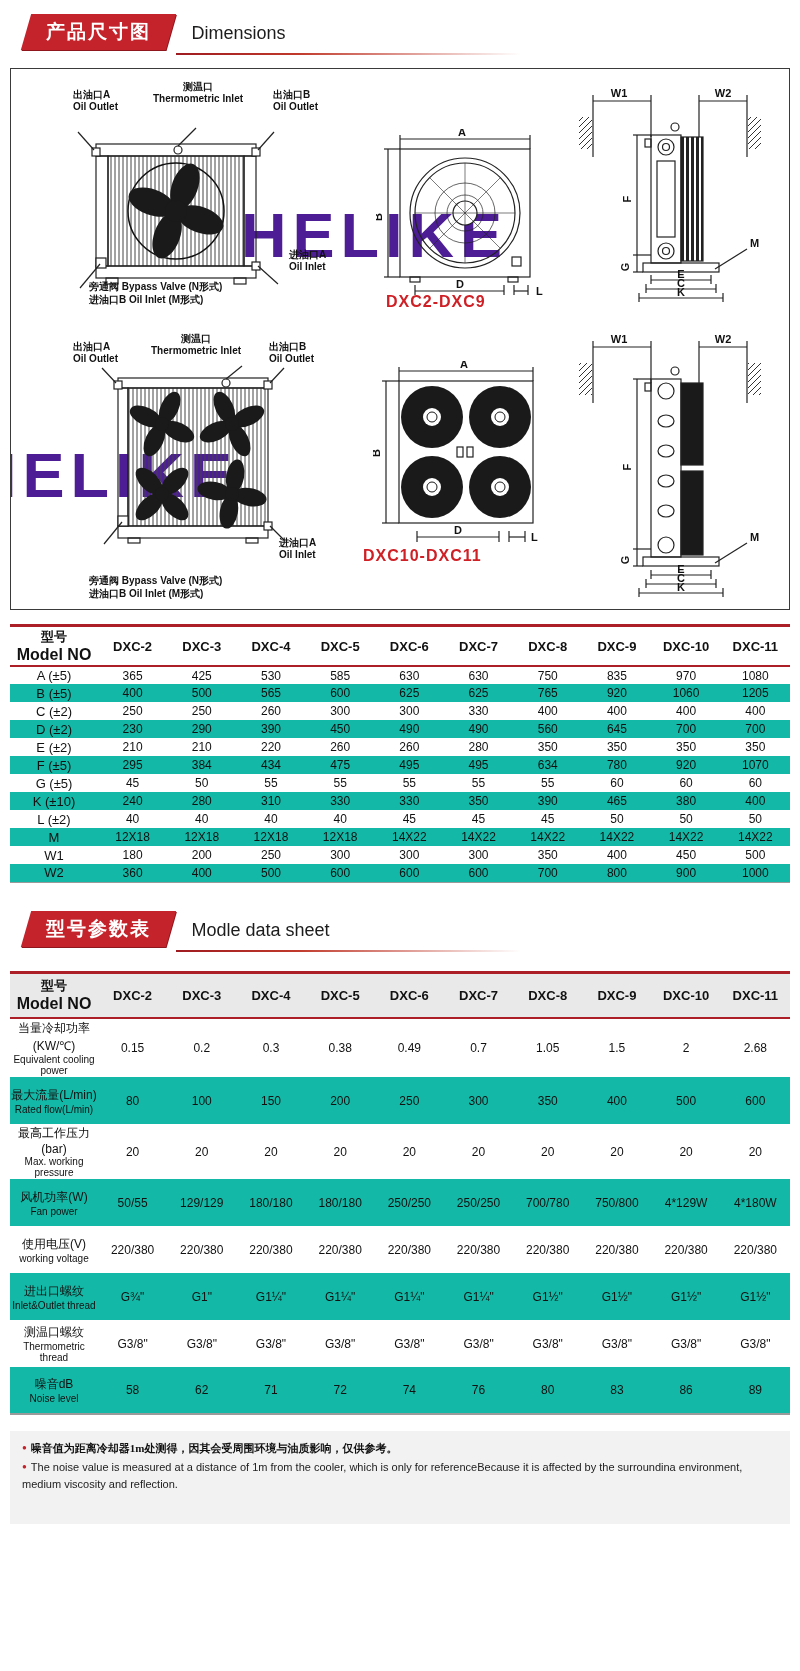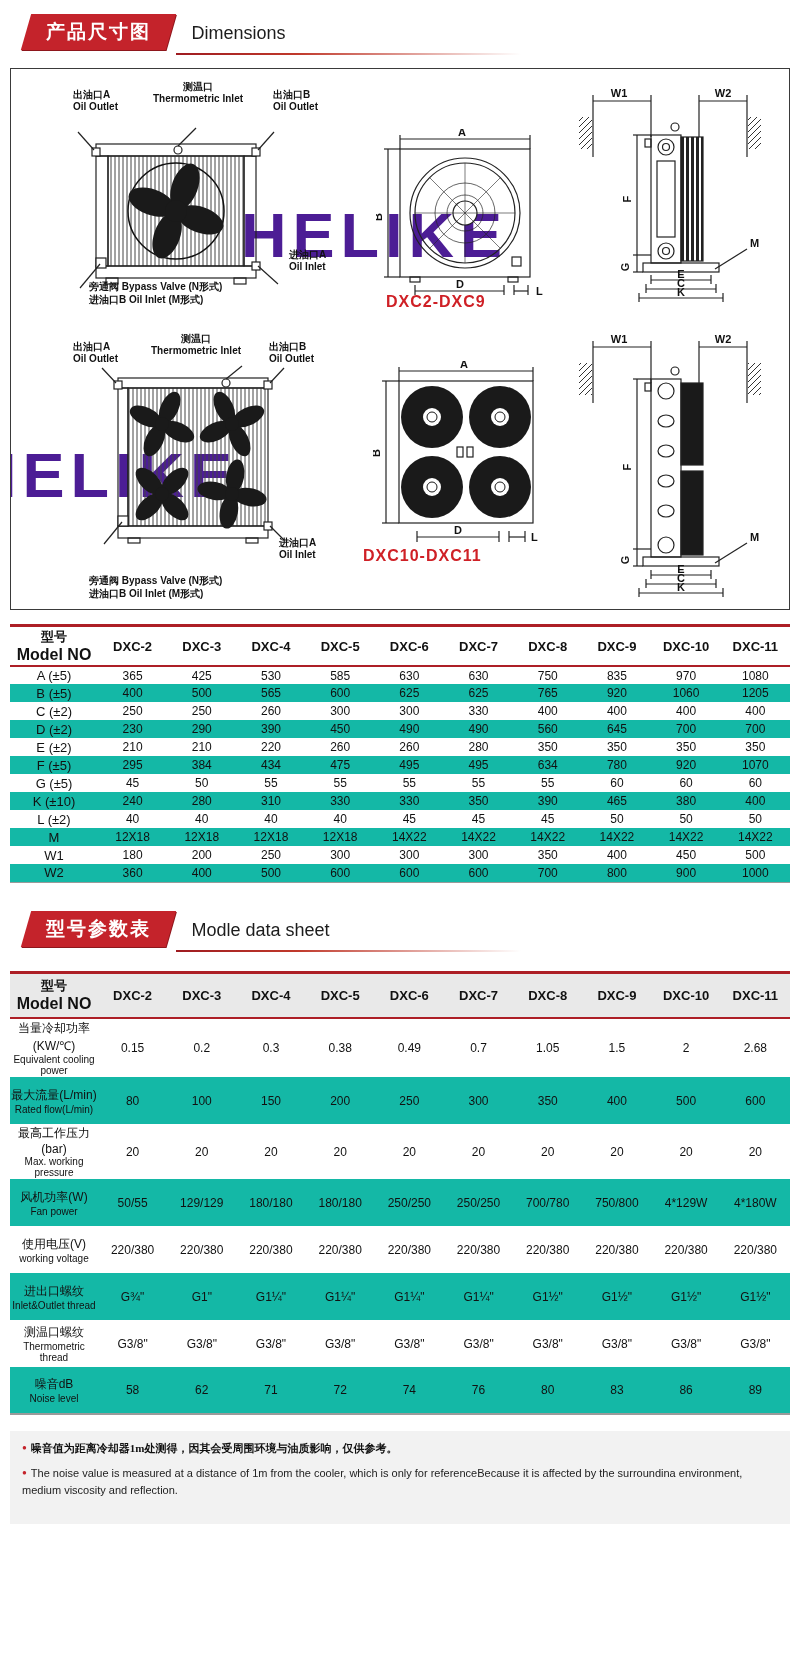--- a/index.html
+++ b/index.html
@@ -37,21 +37,21 @@
   .mhdr-en{font-size:16px;font-weight:bold;display:block;}
   .spec-table{border-top:3px solid #ad1f26;border-bottom:2px solid #9a9a9a;}
   .spec-table thead tr{height:46px;border-bottom:2px solid #ad1f26;background:#e9e9e9;}
   .spec-table tbody tr{height:47px;font-size:12px;}
   .spec-table .rowlabel .lcn{display:block;font-size:12px;}
   .spec-table .rowlabel .len{display:block;font-size:10px;}
 
   
   .notes{margin:16px 10px 0 10px;background:#f2f2f2;padding:9px 12px 14px 12px;font-size:11px;line-height:1.55;min-height:70px;}
   .note-cn{font-weight:bold;color:#111;font-family:Liberation Serif, serif;}
-  .note-en{color:#222;margin-top:8px;}
+  .note-en{color:#222;margin-top:2px;}
   .bullet{color:#c4232b;font-size:8px;vertical-align:2px;margin-right:4px;}
 </style>
 </head>
 <body>
 
 <div class="section-header">
   <span class="badge"><span class="badge-text">产品尺寸图</span></span>
   <span class="sec-title">Dimensions</span>
   <div class="hdr-line"></div>
 </div>

